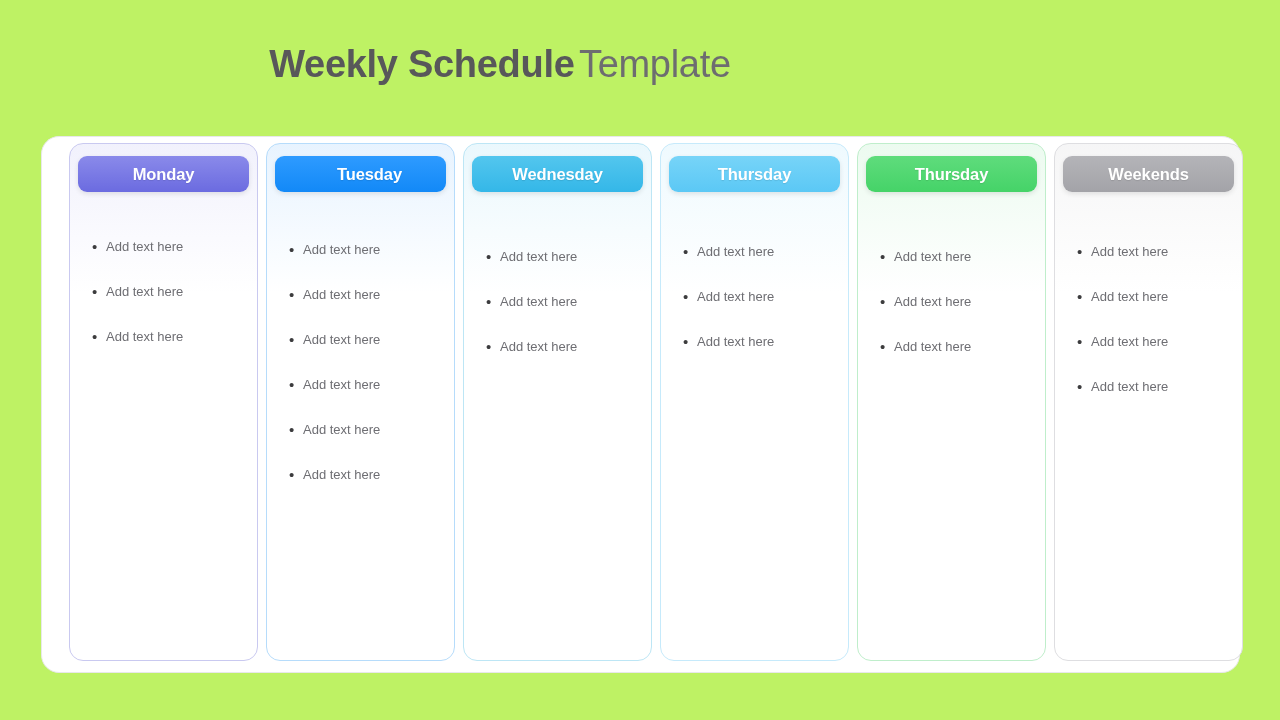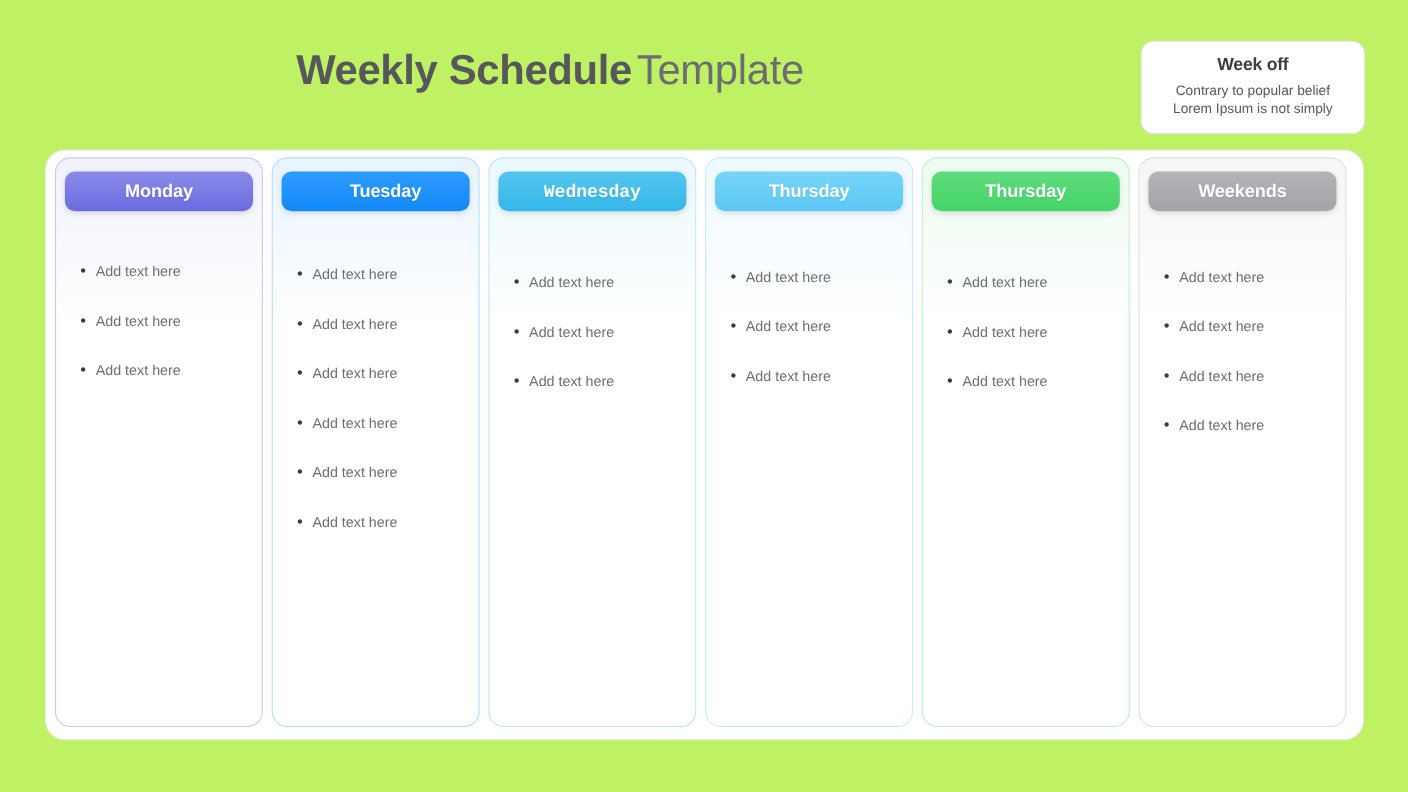--- a/index.html
+++ b/index.html
@@ -79,21 +79,21 @@
     width: 1199px;
     height: 537px;
     border: 1px solid #e8e8ea;
     border-radius: 18px;
     background: #ffffff;
   }
 
   
   .columns {
     position: absolute;
-    left: 50px;
+    left: 69px;
     top: 143px;
     width: 1176px;
     height: 518px;
     display: flex;
     gap: 8px;
   }
 
   .day-card {
     position: relative;
     width: 189px;
@@ -176,25 +176,20 @@
 </head>
 <body>
 
 <div class="slide">
 
   <div class="title-wrap">
     <span class="title-bold">Weekly Schedule</span>
     <span class="title-light">Template</span>
   </div>
 
-  <div class="weekoff-box">
-    <div class="weekoff-title">Week off</div>
-    <div class="weekoff-line">Contrary to popular belief</div>
-    <div class="weekoff-line">Lorem Ipsum is not simply</div>
-  </div>
 
   <div class="board"></div>
 
   <div class="columns" id="columns-root">
       <div class="day-card col-0" style="border-color: rgb(201, 201, 240);">
         <div class="card-tint" style="background: linear-gradient(rgba(123, 123, 228, 0.1), rgba(255, 255, 255, 0));"></div>
         <div class="day-header" style="background: linear-gradient(rgb(138, 138, 234), rgb(107, 107, 224));">
           <span class="day-header-label">Monday</span>
         </div>
         <ul class="task-list">
@@ -239,21 +234,21 @@
             <span class="task-text">Add text here</span>
           </li>
           <li class="task-item">
             <span class="task-bullet">•</span>
             <span class="task-text">Add text here</span>
           </li>
         </ul>
       </div>
       <div class="day-card col-2" style="border-color: rgb(189, 230, 245);">
         <div class="card-tint" style="background: linear-gradient(rgba(52, 183, 232, 0.1), rgba(255, 255, 255, 0));"></div>
-        <div class="day-header" style="background: linear-gradient(rgb(83, 198, 238), rgb(52, 183, 232)); font-family: Liberation Mono, monospace;">
+        <div class="day-header" style="background: linear-gradient(rgb(83, 198, 238), rgb(52, 183, 232));">
           <span class="day-header-label">Wednesday</span>
         </div>
         <ul class="task-list">
           <li class="task-item">
             <span class="task-bullet">•</span>
             <span class="task-text">Add text here</span>
           </li>
           <li class="task-item">
             <span class="task-bullet">•</span>
             <span class="task-text">Add text here</span>

